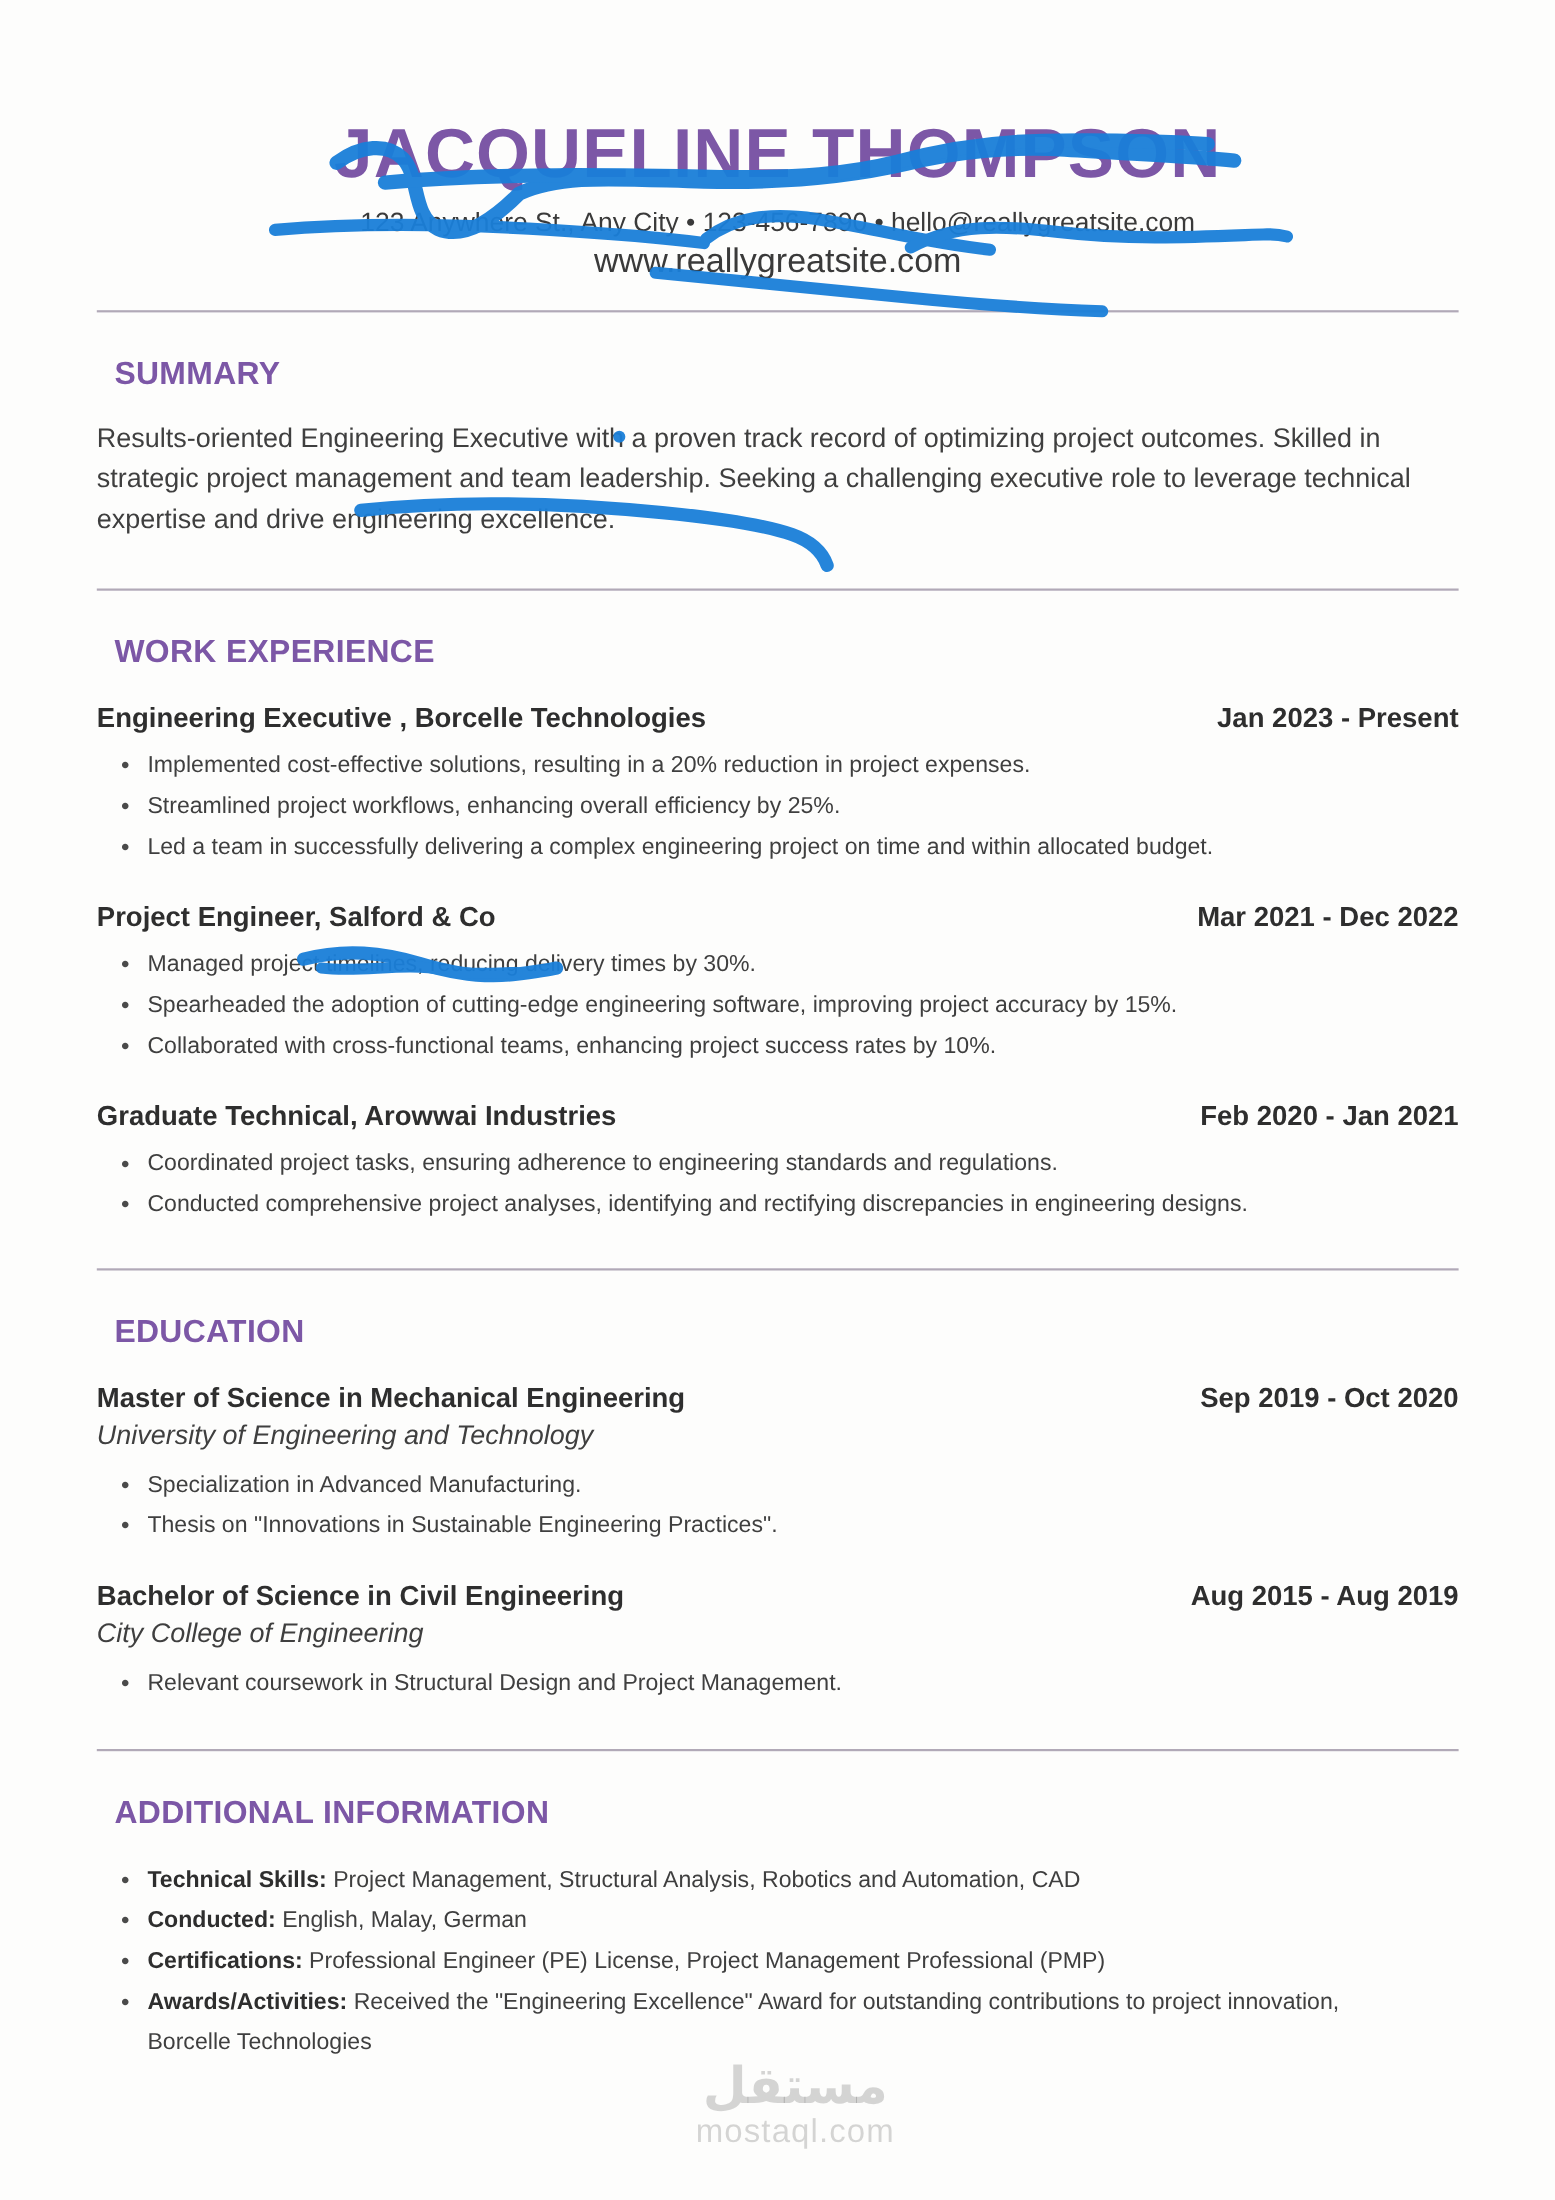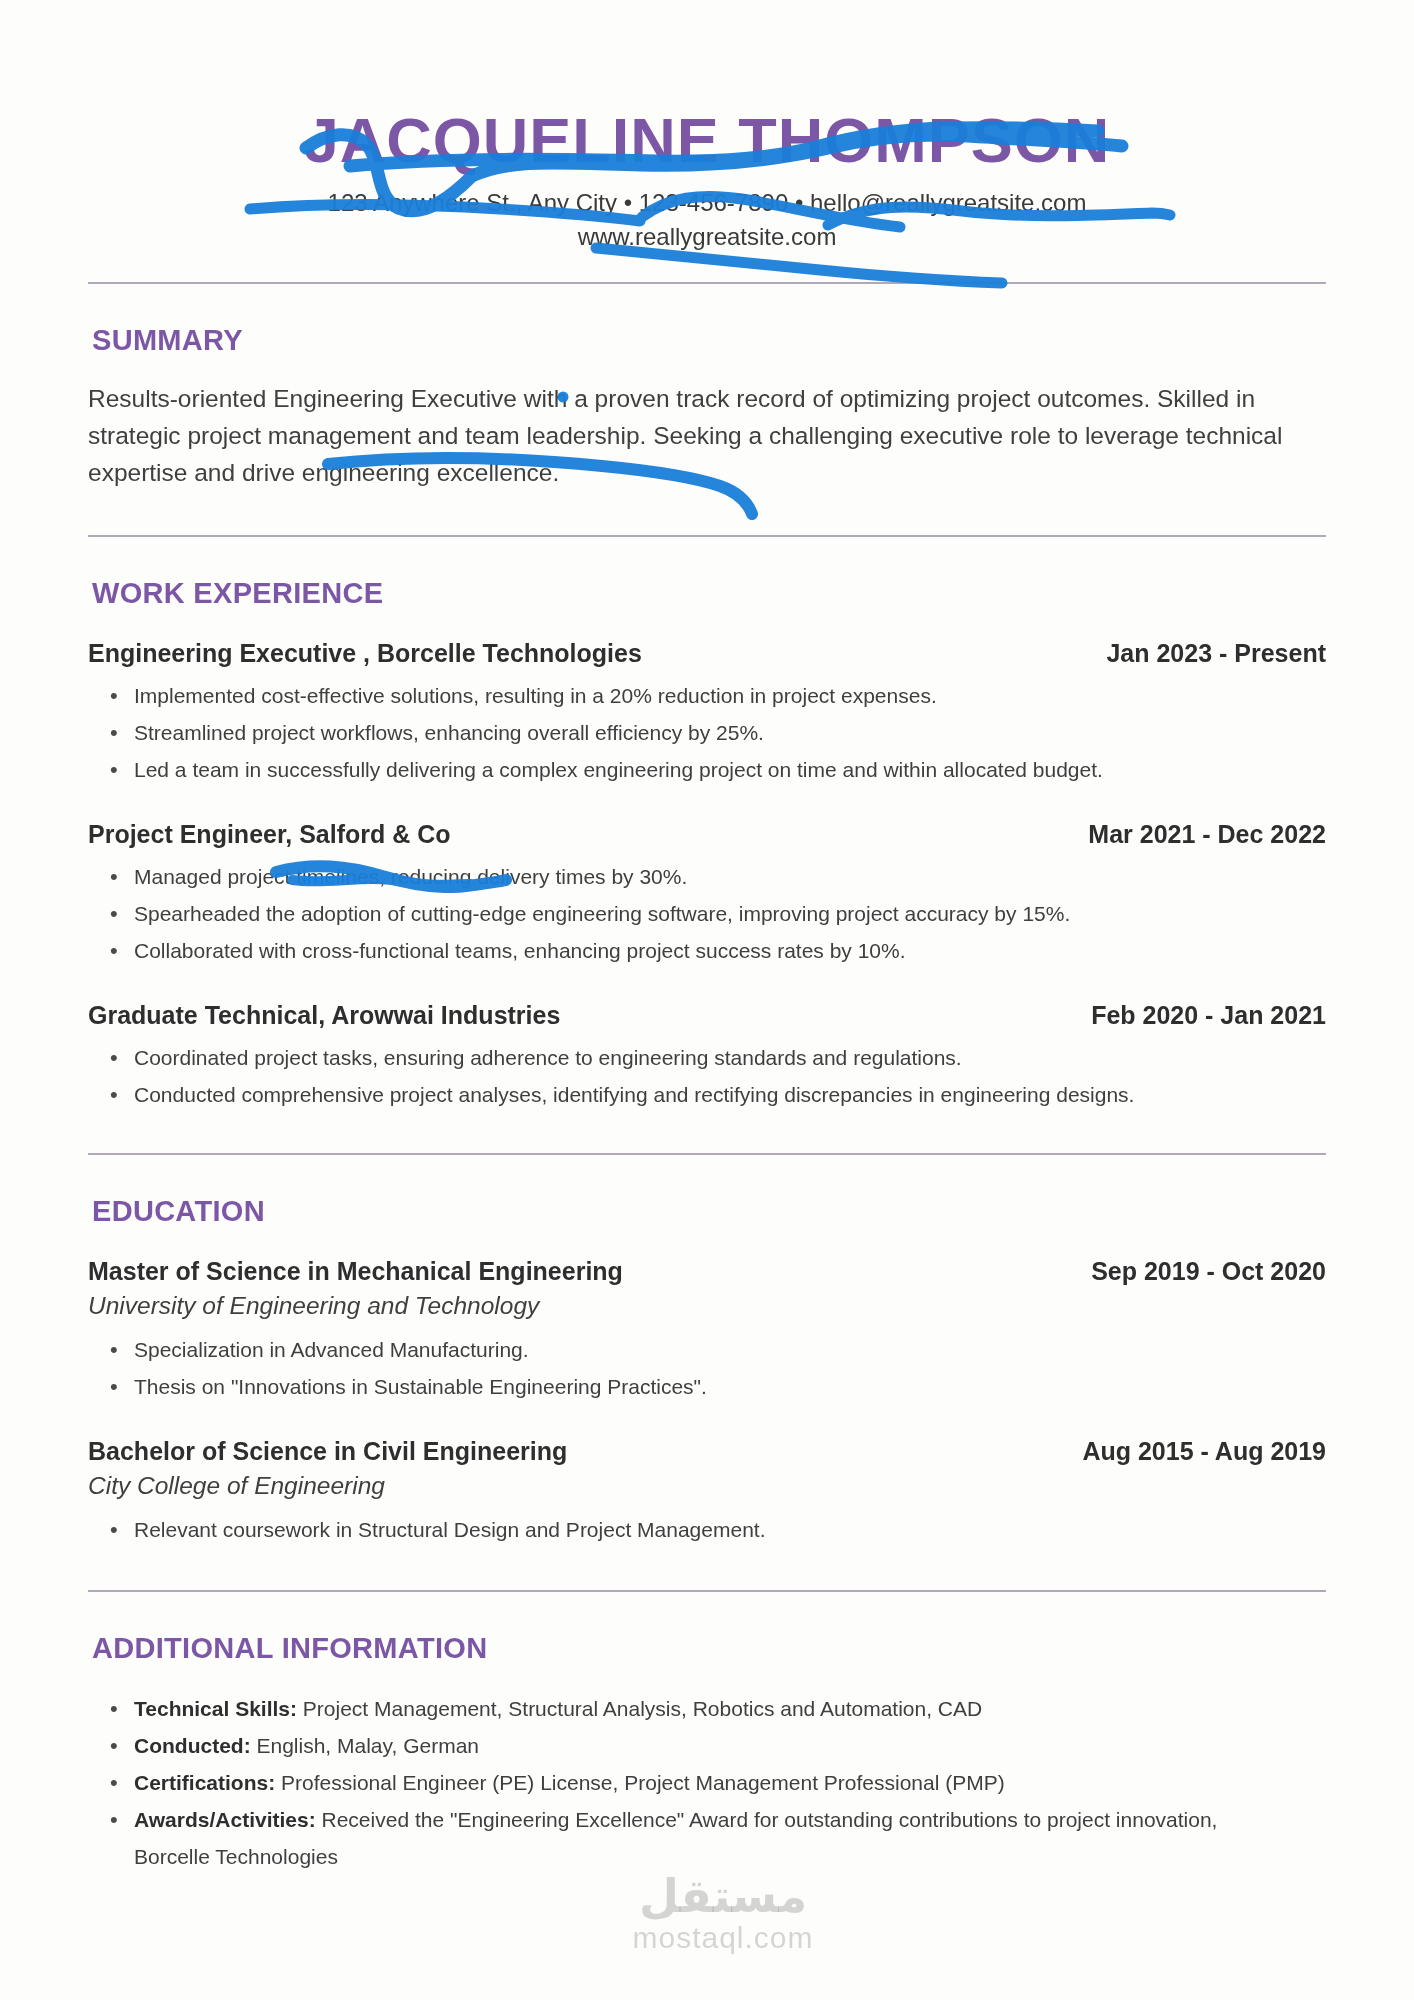--- a/index.html
+++ b/index.html
@@ -23,28 +23,28 @@
   .content{padding:0 88px;position:relative;z-index:2;}
   
   h1.name{
     margin:0;padding-top:106px;
     text-align:center;
     font-size:63px;line-height:68px;
     font-weight:700;letter-spacing:1px;
     color:var(--accent);
   }
   .contact{margin-top:14px;text-align:center;font-size:24px;line-height:30px;color:#3A3A3A;}
-  .website{margin-top:4px;text-align:center;font-size:24px;line-height:30px;color:#3A3A3A;}
+  .website{margin-top:4px;text-align:center;font-size:31px;line-height:30px;color:#3A3A3A;}
   hr.divider{border:none;border-top:2px solid var(--divider);margin:30px 0 0;opacity:.75;}
   hr.d2{margin-top:44px;}
   hr.d3{margin-top:40px;}
   hr.d4{margin-top:42px;}
   
   h2.section-heading{
-    margin:38px 4px 0;
+    margin:38px 16px 0;
     font-size:29px;line-height:36px;
     font-weight:700;letter-spacing:.3px;
     color:var(--accent);
   }
   .summary-text{margin:22px 0 0;font-size:24.5px;line-height:37px;color:var(--body);}
   .entry{margin-top:26px;}
   .entry + .entry{margin-top:30px;}
   .entry-head{display:flex;justify-content:space-between;align-items:flex-end;
     font-size:25px;line-height:32px;font-weight:700;color:var(--title);}
   .entry-dates{white-space:nowrap;font-weight:700;color:var(--title);}

